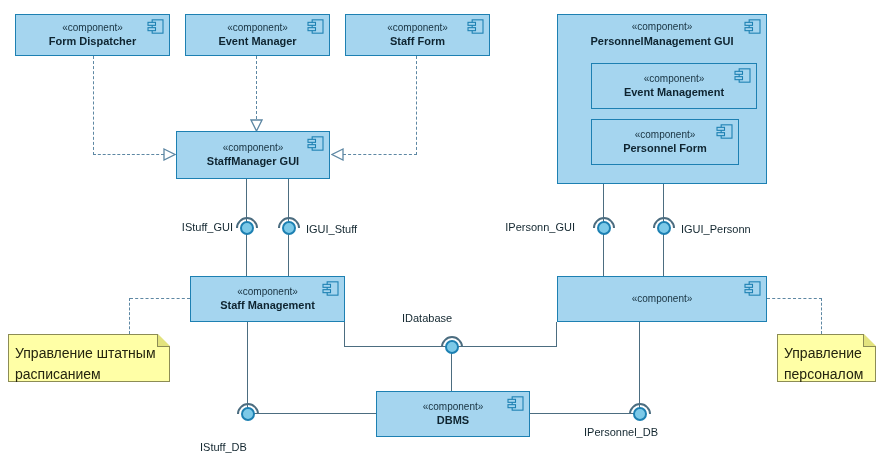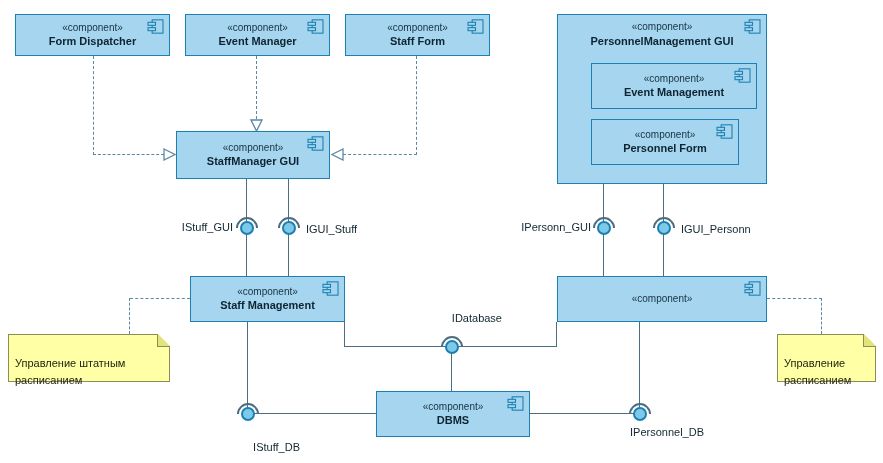--- a/index.html
+++ b/index.html
@@ -30,26 +30,26 @@
     border-bottom-color:transparent; border-left-color:transparent;
     transform:rotate(-45deg);
   }
   .ball {
     position:absolute; width:14px; height:14px; border-radius:50%;
     background:var(--ball-fill,#7cc9e8);
     border:2px solid var(--component-border,#1d80b2);
   }
   .iface-label { position:absolute; font-size:11px; font-weight:normal; color:#12262f; white-space:nowrap; }
   .t-right { text-align:right; }
-  .t-center { text-align:right; }
+  .t-center { text-align:left; }
 
   .note {
     position:absolute; background:var(--note-fill,#ffffa6);
     border:1px solid var(--note-border,#8c8c55);
-    font-size:11px; color:#24240f; padding:20px 6px; line-height:1.5;
+    font-size:14px; color:#24240f; padding:8px 6px; line-height:1.5;
   }
   .fold {
     position:absolute; top:-1px; right:-1px; width:13px; height:13px;
     background:linear-gradient(to left bottom, #ffffff 49%, #e3e37e 51%);
     border-left:1px solid var(--note-border,#8c8c55);
     border-bottom:1px solid var(--note-border,#8c8c55);
   }
   .arrow { position:absolute; }
   .arrow path { fill:#ffffff; stroke:var(--dash,#5d87a3); stroke-width:1.3; }
 </style>
@@ -193,21 +193,21 @@
     <div class="stereotype">«component»</div>
     <div class="comp-name">DBMS</div>
   </div>
 
   <div class="note" style="left:8px;top:334px;width:162px;height:48px">
     <div class="fold"></div>
     <div>Управление штатным расписанием</div>
   </div>
   <div class="note" style="left:777px;top:334px;width:99px;height:48px">
     <div class="fold"></div>
-    <div>Управление расписанием</div>
+    <div>Управление персоналом</div>
   </div>
 
   <div class="socket" style="left:236px;top:217px"></div>
   <div class="ball" style="left:240px;top:221px"></div>
 
   <div class="socket" style="left:278px;top:217px"></div>
   <div class="ball" style="left:282px;top:221px"></div>
 
   <div class="socket" style="left:593px;top:217px"></div>
   <div class="ball" style="left:597px;top:221px"></div>
@@ -219,19 +219,19 @@
   <div class="ball" style="left:445px;top:340px"></div>
 
   <div class="socket" style="left:237px;top:403px"></div>
   <div class="ball" style="left:241px;top:407px"></div>
 
   <div class="socket" style="left:629px;top:403px"></div>
   <div class="ball" style="left:633px;top:407px"></div>
 
   <div class="iface-label t-right" style="left:140px;top:221px;width:93px">IStuff_GUI</div>
   <div class="iface-label" style="left:306px;top:223px">IGUI_Stuff</div>
-  <div class="iface-label t-right" style="left:470px;top:221px;width:121px">IPersonn_GUI</div>
+  <div class="iface-label t-right" style="left:454px;top:221px;width:121px">IPersonn_GUI</div>
   <div class="iface-label" style="left:681px;top:223px">IGUI_Personn</div>
   <div class="iface-label t-center" style="left:402px;top:312px;width:100px">IDatabase</div>
   <div class="iface-label t-center" style="left:200px;top:441px;width:100px">IStuff_DB</div>
   <div class="iface-label t-center" style="left:584px;top:426px;width:120px">IPersonnel_DB</div>
 
 </div>
 
 </body></html>

